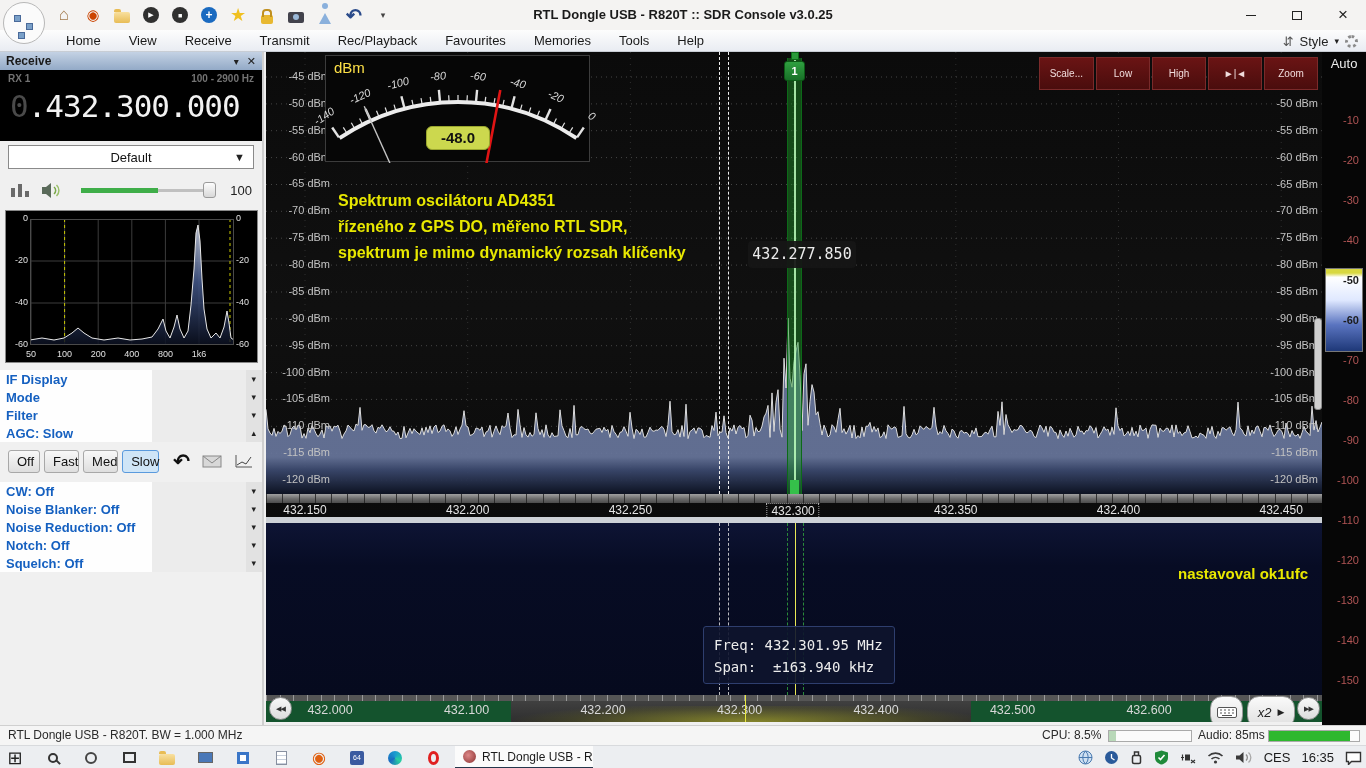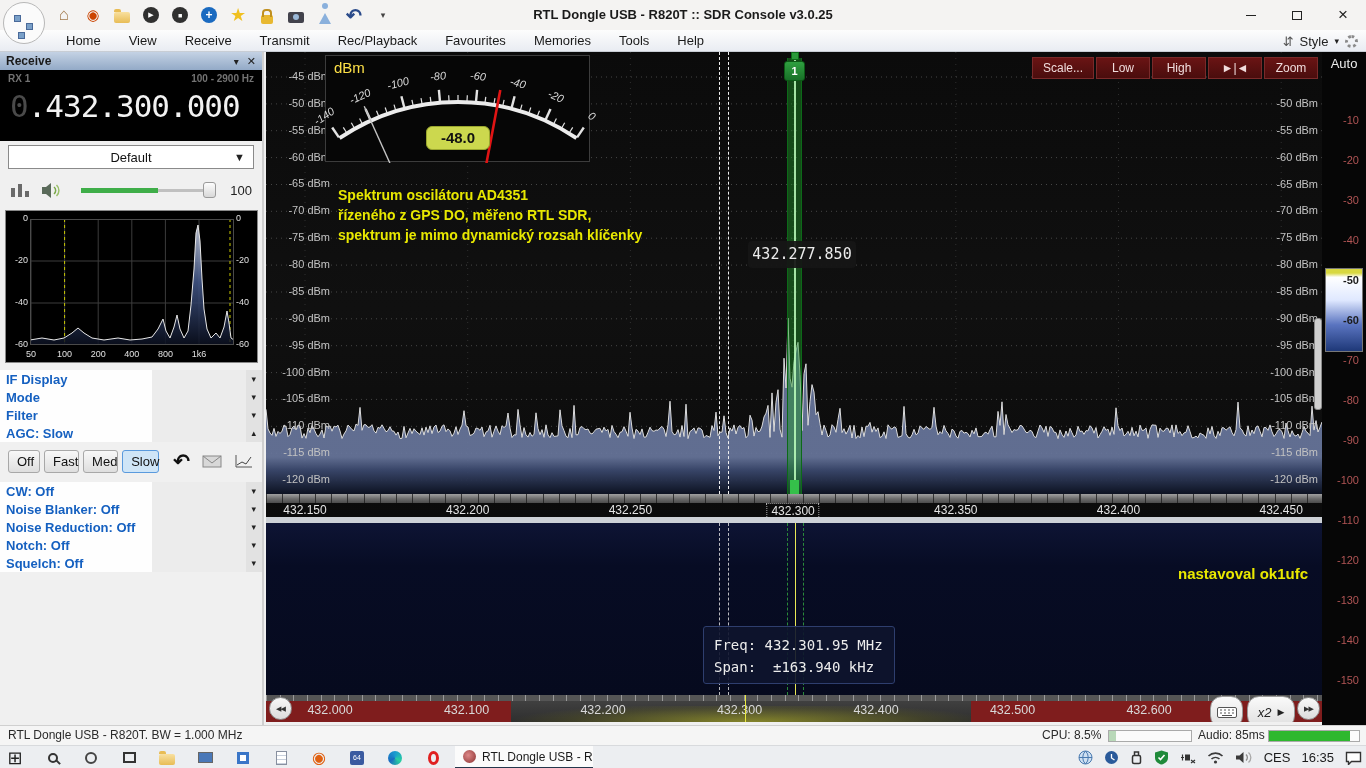--- a/index.html
+++ b/index.html
@@ -88,24 +88,24 @@
   .ylabels-left, .ylabels-right { position:absolute; top:0; width:60px; height:442px; z-index:3; pointer-events:none;}
   .ylabels-left { left:4px; } .ylabels-right { left:992px; }
   .ylabels-left span, .ylabels-right span { position:absolute; width:60px; text-align:right; font-size:11px; color:#c2c2c2; }
   .meter-panel { position:absolute; left:59px; top:3px; width:265px; height:107px; background:#060606; border:1px solid #3c3c3c; z-index:4;}
   .meter-unit { position:absolute; left:8px; top:3px; font-size:15px; color:#fde047; }
   .meter-canvas, .meter-labels { position:absolute; left:0; top:0; width:265px; height:107px; }
   .meter-labels span { position:absolute; font-size:11px; font-style:italic; color:#d8d8d8; white-space:nowrap;}
   .meter-value { position:absolute; left:100px; top:70px; width:64px; height:24px; background:#ccd84e; border:1px solid #9aa62e;
     border-radius:6px; text-align:center; line-height:22px; font-size:15px; font-weight:bold; color:#111; z-index:5;}
   .spec-buttons { position:absolute; right:4px; top:5px; display:flex; gap:2px; z-index:5; }
-  .spec-buttons span { display:block; min-width:54px; padding:3px 10px; text-align:center; font-size:12px; color:#f0dcdc;
+  .spec-buttons span { display:block; min-width:54px; padding:10px 10px; text-align:center; font-size:10px; color:#f0dcdc;
     background:linear-gradient(#6a1414,#4a0d0d); border:1px solid #7a2a2a; }
   .annot { position:absolute; left:72px; z-index:5; }
-  .annot span { display:block; font-size:14px; font-weight:bold; color:#e8e800; line-height:20px; white-space:pre; }
+  .annot span { display:block; font-size:16px; font-weight:bold; color:#e8e800; line-height:20px; white-space:pre;margin-top:6px; }
   .annot1 { top:133px; } .annot2 { top:214px; }
   .dash-white { position:absolute; top:0; height:442px; border-left:1px dashed #f0f0f0; z-index:4; }
   .green-marker { position:absolute; left:521px; top:6px; width:15px; height:436px;
     background:rgba(30,150,40,0.45); border-left:1px solid #0c6a18; border-right:1px solid #0c6a18; z-index:4; }
   .green-marker .core { position:absolute; left:6px; top:0; width:2px; height:100%; background:rgba(190,255,190,0.85); }
   .green-marker .foot { position:absolute; left:2px; bottom:0; width:9px; height:14px; background:#35c04a; }
   .marker-knob { position:absolute; left:525px; top:0px; width:8px; height:8px; background:#2a9a3a; border:1px solid #0c6a18; z-index:5;}
   .marker-badge { position:absolute; left:518px; top:9px; width:21px; height:20px; background:linear-gradient(#2fa040,#187028);
     border:1px solid #0c5a16; border-radius:3px; color:#fff; font-size:11px; font-weight:bold; text-align:center; line-height:19px; z-index:5; }
   .marker-label { position:absolute; left:482px; top:189px; width:108px; height:27px; background:rgba(22,22,22,0.93);
@@ -124,21 +124,21 @@
     background:linear-gradient(#0e1434,#070c24 25%,#060a1e); }
   .wf-dash-white { position:absolute; top:0; height:100%; border-left:1px dashed #e8e8e8; opacity:.8;}
   .wf-dash-green { position:absolute; top:0; height:100%; border-left:1px dashed #2a8a3a; }
   .wf-yellow { position:absolute; top:0; height:100%; width:1px; background:#e8e855; }
   .watermark { position:absolute; left:912px; top:42px; font-size:15px; font-weight:bold; color:#e8e800; }
   .info-box { position:absolute; left:437px; top:103px; width:192px; height:58px; background:rgba(14,20,46,0.9);
     border:1px solid #2e3e6e; border-radius:3px; padding:7px 10px; z-index:5;}
   .info-box div { font-family:"DejaVu Sans Mono", monospace; font-size:14px; color:#ececec; line-height:22px; white-space:pre; }
 
   
-  .band-bar { position:absolute; left:266px; top:695px; width:1056px; height:27px; background:#7f1d1d; overflow:hidden;}
+  .band-bar { position:absolute; left:266px; top:695px; width:1056px; height:27px; background:#14532d; overflow:hidden;}
   .band-ruler { position:absolute; left:0; top:0; width:100%; height:6px; background:#555;
     background-image:repeating-linear-gradient(90deg, #999 0 1px, transparent 1px 13.65px); }
   .band-selected { position:absolute; left:245px; top:0; width:460px; height:27px;
     background:linear-gradient(#454545,#2e2e2e); }
   .band-selected:before { content:''; position:absolute; left:0; bottom:0; width:100%; height:16px;
     background:radial-gradient(70% 160% at 52% 100%, rgba(205,205,40,0.55), rgba(130,130,15,0.2) 55%, transparent 75%); }
   .band-labels { position:absolute; left:0; top:8px; width:100%; height:16px; z-index:3;}
   .band-labels span { position:absolute; transform:translateX(-50%); font-size:12.5px; color:#d8d8d8; }
   .band-yellow { position:absolute; left:479px; top:0; width:1px; height:27px; background:#e8e840; z-index:4;}
   .nav-circle { position:absolute; top:2px; width:23px; height:23px; border-radius:50%; background:linear-gradient(#f8f8f8,#dcdcdc);

